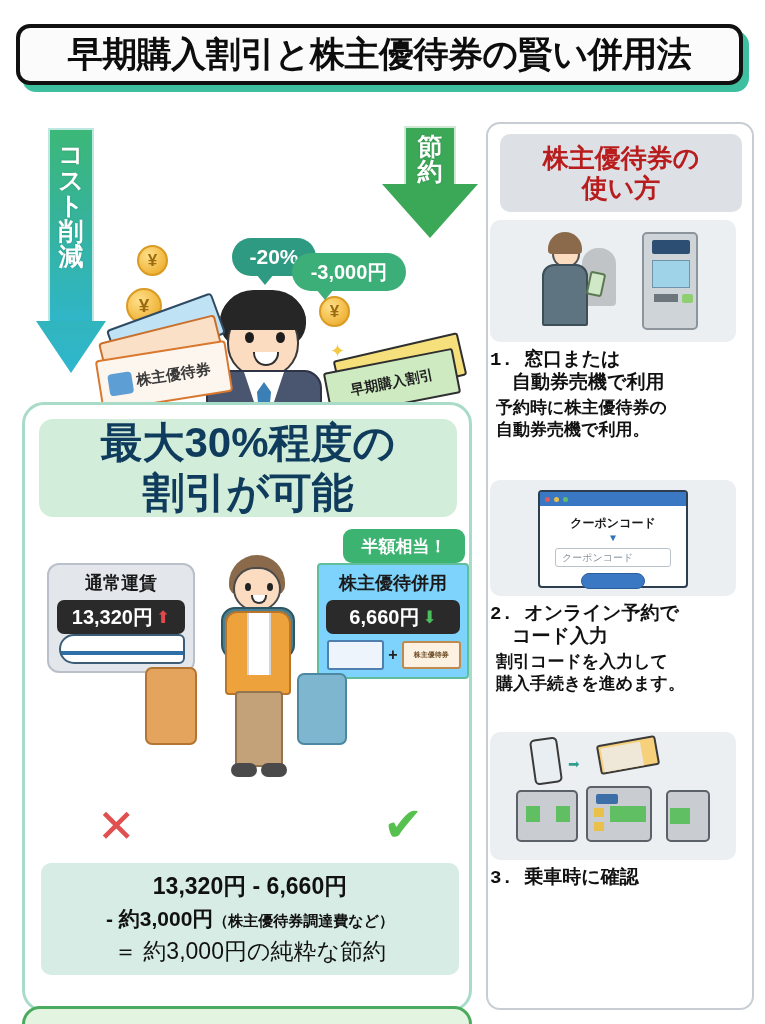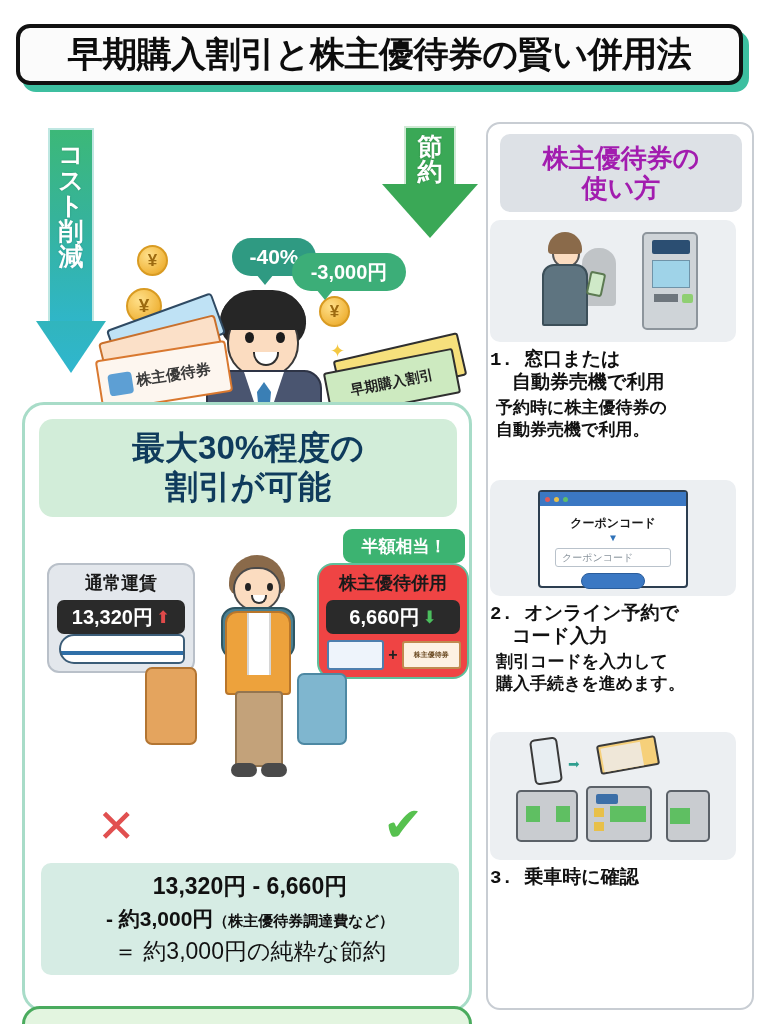--- a/index.html
+++ b/index.html
@@ -126,37 +126,37 @@
   
   .panel {
     position: absolute; left: 8px; top: 292px; width: 450px; height: 610px;
     background: #fff; border: 3px solid #a8dcc8; border-radius: 22px;
   }
   .panel-head {
     position: absolute; left: 14px; top: 14px; width: 418px; height: 98px;
     background: #d2edd9; border-radius: 14px;
     display:flex; flex-direction:column; align-items:center; justify-content:center;
   }
-  .panel-head div { font-size: 33px; font-weight: 700; color: #0f3b5c; line-height: 1.18; text-align: center; }
+  .panel-head div { font-size: 42px; font-weight: 700; color: #0f3b5c; line-height: 1.18; text-align: center; }
 
   .badge {
     position: absolute; left: 318px; top: 124px; width: 122px; height: 34px;
     background:#3cb371; border-radius: 9px; display:flex; align-items:center; justify-content:center;text-align:center;
   }
   .badge span { color:#fff; font-size: 17px; font-weight: 700; }
   .badge:after { content:""; position:absolute; bottom:-9px; left: 44px;
     border-left:9px solid transparent; border-right:9px solid transparent; border-top: 10px solid #3cb371; }
 
   .fare-left {
     position: absolute; left: 22px; top: 158px; width: 148px; height: 110px;
     background:#e3e7ec; border:2px solid #b9c0c9; border-radius: 12px;
   }
   .fare-right {
     position: absolute; left: 292px; top: 158px; width: 152px; height: 116px;
-    background:#ef4444; border:2px solid #5fbf9b; border-radius: 16px;
+    background:#7dd3fc; border:2px solid #5fbf9b; border-radius: 4px;
   }
   .fare-title { text-align:center; font-size: 18px; font-weight:700; color:#1a1a1a; margin-top: 6px; }
   .price-box {
     margin: 5px auto 0; width: 128px; height: 34px; background:#2a2a2a; border-radius: 7px;
     display:flex; align-items:center; justify-content:center; gap:3px;
   }
   .fare-right .price-box { width: 134px; }
   .price-box .amt { color:#fff; font-size: 20px; font-weight: 700; }
   .price-box .up { color:#e04a4a; font-size: 17px; }
   .price-box .down { color:#4bbf5e; font-size: 17px; }
@@ -212,21 +212,21 @@
   
   .right-col {
     position: absolute; left: 486px; top: 122px; width: 268px; height: 888px;
     background:#fff; border:2px solid #c8cdd3; border-radius: 14px;
   }
   .rc-head {
     position: absolute; left: 12px; top: 10px; width: 242px; height: 78px;
     background:#dde1e6; border-radius: 10px;
     display:flex; flex-direction:column; align-items:center; justify-content:center;
   }
-  .rc-head div { font-size: 26px; font-weight:700; color:#a21caf; line-height:1.16; }
+  .rc-head div { font-size: 26px; font-weight:700; color:#b91c1c; line-height:1.16; }
 
   .step { position: absolute; left: 2px; width: 246px; font-family: Liberation Mono, monospace; }
   .step-1 { top: 96px; height: 256px; }
   .step-2 { top: 356px; height: 248px; }
   .step-3 { top: 608px; height: 272px; }
   .step-art {
     position: relative; width: 246px; background:#eceff2; border-radius: 10px;
   }
   .step-1 .step-art { height: 122px; }
   .step-2 .step-art { height: 116px; }
@@ -316,21 +316,21 @@
 
       <div class="coin c1">¥</div>
       <div class="coin c2">¥</div>
       <div class="coin c3">¥</div>
 
       <div class="spark s1">✦</div>
       <div class="spark s2">✦</div>
       <div class="spark s3">✦</div>
 
       <div class="bubble bubble-30">
-        <span>-40%</span>
+        <span>-20%</span>
       </div>
       <div class="bubble bubble-3000">
         <span>-3,000円</span>
       </div>
 
       <div class="man">
         <div class="hair"></div>
         <div class="face"></div>
         <div class="hair2"></div>
         <div class="eye l"></div>

